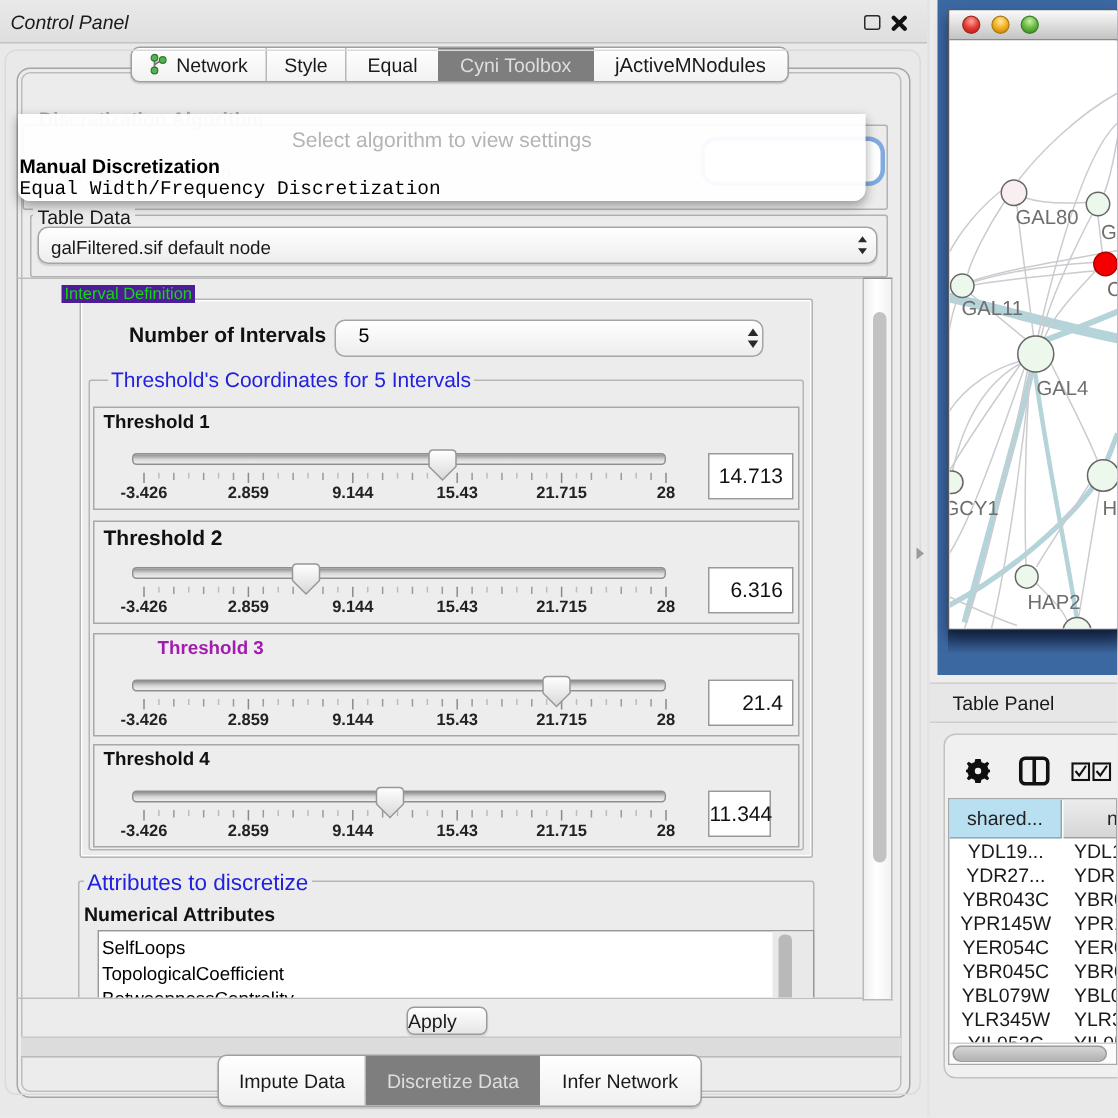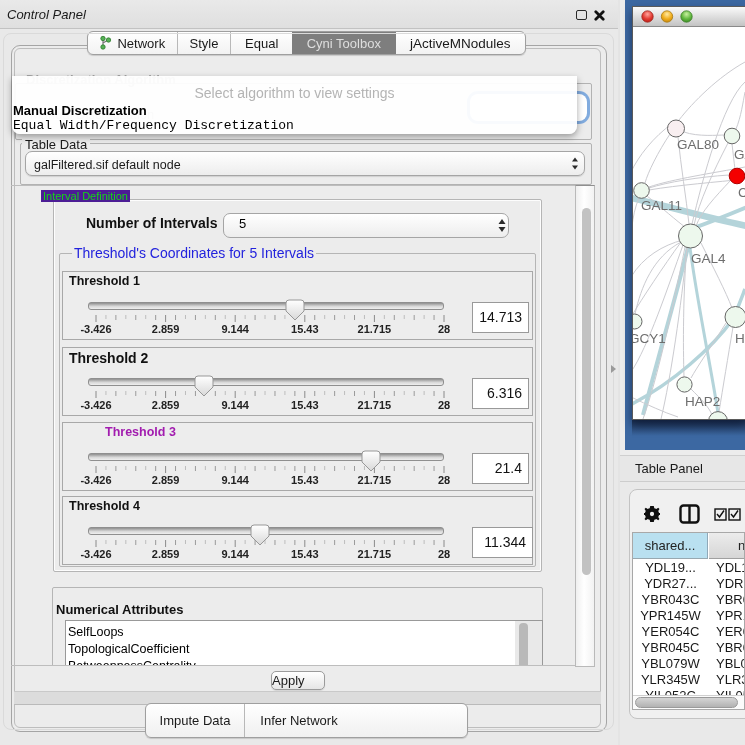--- a/index.html
+++ b/index.html
@@ -301,42 +301,46 @@
     <div class="abs" style="left:403px;top:362px;width:60px;text-align:center;font-size:11px;font-weight:bold;color:#222;">28</div>
     <svg class="abs" style="left:239px;top:338px;" width="20" height="22" viewBox="0 0 20 22">
       <defs>
         <linearGradient id="th310" x1="0" y1="0" x2="0" y2="1">
           <stop offset="0" stop-color="#ffffff"></stop>
           <stop offset="1" stop-color="#d8d8d8"></stop>
         </linearGradient>
       </defs>
       <path d="M4 1 L16 1 Q19 1 19 4 L19 12 L10 21 L1 12 L1 4 Q1 1 4 1 Z" fill="url(#th310)" stroke="#979797" stroke-width="1"></path>
     </svg>
-    <div class="abs" style="left:461px;top:341px;width:61px;height:31px;background:#fff;border:1px solid #999;font-size:14px;color:#111;text-align:right;line-height:29px;padding-right:6px;">11.344</div>
+    <div class="abs" style="left:461px;top:341px;width:42px;height:31px;background:#fff;border:1px solid #999;font-size:14px;color:#111;text-align:right;line-height:29px;padding-right:6px;">11.344</div>
     <div class="abs" style="left:41px;top:401px;width:491px;height:120px;border:1px solid #b5b5b5;border-radius:2px;"></div>
+    <div class="abs" style="left:45px;top:394px;background:#ececec;padding:0 2px;font-size:15px;color:#2222dd;">Attributes to discretize</div>
     <div class="abs" style="left:45px;top:416px;font-size:13px;font-weight:bold;color:#111;">Numerical Attributes</div>
     <div class="abs" style="left:54px;top:434px;width:478px;height:80px;background:#fff;border:1px solid #999;"></div>
     <div class="abs" style="left:57px;top:439px;font-size:12.5px;">SelfLoops</div>
     <div class="abs" style="left:57px;top:456px;font-size:12.5px;">TopologicalCoefficient</div>
     <div class="abs" style="left:57px;top:473px;font-size:12.5px;">BetweennessCentrality</div>
     <div class="abs" style="left:504px;top:435px;width:27px;height:60px;background:#e9e9e9;"></div>
     <div class="abs" style="left:508px;top:436.5px;width:8.5px;height:60px;background:#b9b9b9;border-radius:4px 4px 0 0;"></div>
   </div>
 
 <div class="abs" style="left:575px;top:185px;width:20px;height:482px;background:linear-gradient(90deg,#efefef,#ffffff 45%,#f2f2f2);border:1px solid #b9b9b9;border-top:1px solid #8f8f8f;"></div>
 <div class="abs" style="left:582px;top:208px;width:9px;height:367px;background:#c2c2c2;border-radius:5px;"></div>
 
 <div class="abs f13" style="left:271px;top:671px;width:54px;height:19px;background:linear-gradient(#ffffff,#e6e6e6);border:1px solid #9b9b9b;border-radius:5px;text-align:left;line-height:18px;box-shadow:0 1px 1px rgba(0,0,0,0.1);">Apply</div>
 
 <div class="abs" style="left:14px;top:691px;width:587px;height:14px;background:#dcdcdc;border-top:1px solid #c9c9c9;border-bottom:1px solid #bababa;"></div>
 <div class="abs" style="left:3px;top:33px;width:611px;height:697px;border:1px solid #dadada;border-radius:8px;"></div>
 
 <div class="abs" style="left:145px;top:703px;width:323px;height:35px;background:linear-gradient(#ffffff,#f0f0f0);border:1px solid #9f9f9f;border-radius:6px;box-shadow:0 1px 1px rgba(0,0,0,0.15);display:flex;overflow:hidden;">
   <div style="width:99px;display:flex;align-items:center;justify-content:center;border-right:1px solid #b8b8b8;">
       <span class="f13">Impute Data</span>
+    </div>
+  <div style="width:116px;display:flex;align-items:center;justify-content:center;background:#7e7e7e;">
+      <span class="f13" style="color:#dedede;">Discretize Data</span>
     </div>
   <div style="width:108px;display:flex;align-items:center;justify-content:center;">
       <span class="f13">Infer Network</span>
     </div>
 </div>
 
 <div class="abs" style="left:618px;top:0;width:7px;height:745px;background:#e4e4e4;"></div>
 <div class="abs" style="left:611px;top:365px;width:0;height:0;border-top:4px solid transparent;border-bottom:4px solid transparent;border-left:5px solid #9a9a9a;"></div>
 
 <div class="abs" style="left:620px;top:0;width:125px;height:455px;background:#ececec;"></div>

